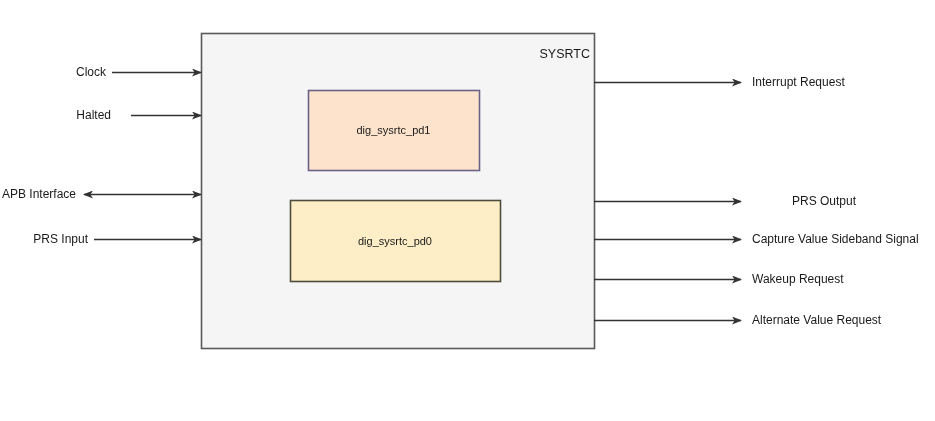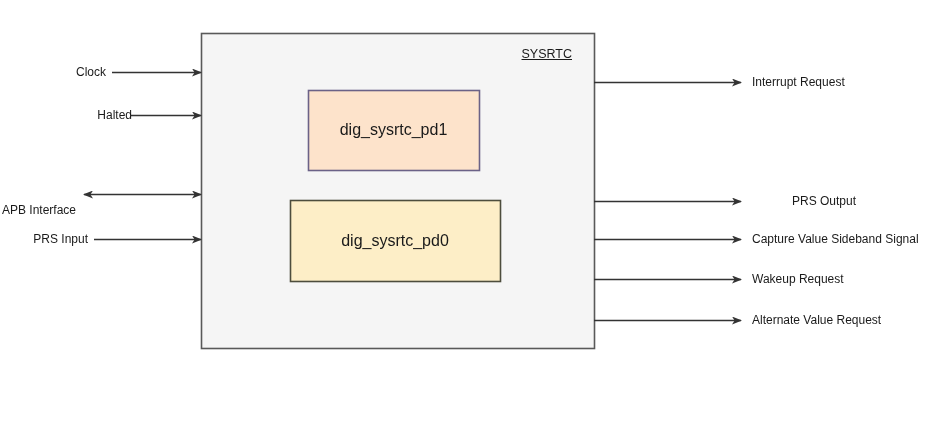--- a/index.html
+++ b/index.html
@@ -42,21 +42,21 @@
     position: absolute;
     font-family: "Liberation Sans", sans-serif;
     font-size: 12.5px;
     color: #1a1a1a;
     white-space: nowrap;
     transform: translate(-100%, -50%);
   }
   .inner-block-label {
     position: absolute;
     font-family: "Liberation Sans", sans-serif;
-    font-size: 16px;
+    font-size: 11px;
     color: #1a1a1a;
     white-space: nowrap;
     transform: translate(-50%, -50%);
   }
 </style>
 </head>
 <body>
 
 <div id="canvas">
 
@@ -82,26 +82,26 @@
         <line x1="94" y1="239.5" x2="201" y2="239.5" stroke="#333333" stroke-width="1.4" marker-end="url(#arrowhead)"></line>
         <line x1="594" y1="82.5" x2="741" y2="82.5" stroke="#333333" stroke-width="1.4" marker-end="url(#arrowhead)"></line>
         <line x1="594" y1="201.5" x2="741" y2="201.5" stroke="#333333" stroke-width="1.4" marker-end="url(#arrowhead)"></line>
         <line x1="594" y1="239.5" x2="741" y2="239.5" stroke="#333333" stroke-width="1.4" marker-end="url(#arrowhead)"></line>
         <line x1="594" y1="279.5" x2="741" y2="279.5" stroke="#333333" stroke-width="1.4" marker-end="url(#arrowhead)"></line>
         <line x1="594" y1="320.5" x2="741" y2="320.5" stroke="#333333" stroke-width="1.4" marker-end="url(#arrowhead)"></line>
       </g>
   </svg>
 
   <div id="labels-layer">
-      <div class="block-title" style="left: 572px; top: 54px; text-decoration: underline;">SYSRTC</div>
+      <div class="block-title" style="left: 590px; top: 54px;">SYSRTC</div>
       <div class="inner-block-label" style="left: 393.5px; top: 130px;">dig_sysrtc_pd1</div>
       <div class="inner-block-label" style="left: 395px; top: 240.5px; text-align: center;">dig_sysrtc_pd0</div>
       <div class="edge-label left" style="top: 72px; left: 0px; width: 106px;">Clock</div>
-      <div class="edge-label left" style="top: 115px; left: 0px; width: 132px;">Halted</div>
-      <div class="edge-label left" style="top: 194px; left: 0px; width: 76px; margin-top: 16px;">APB Interface</div>
+      <div class="edge-label left" style="top: 115px; left: 0px; width: 111px;">Halted</div>
+      <div class="edge-label left" style="top: 194px; left: 0px; width: 76px;">APB Interface</div>
       <div class="edge-label left" style="top: 239px; left: 0px; width: 76px; padding-left: 12px;">PRS Input</div>
       <div class="edge-label right" style="top: 82px; left: 752px;">Interrupt Request</div>
       <div class="edge-label right" style="top: 201px; left: 752px; padding-left: 40px;">PRS Output</div>
       <div class="edge-label right" style="top: 239px; left: 752px;">Capture Value Sideband Signal</div>
       <div class="edge-label right" style="top: 279px; left: 752px;">Wakeup Request</div>
       <div class="edge-label right" style="top: 320px; left: 752px;">Alternate Value Request</div>
     </div>
 
 </div>
 

